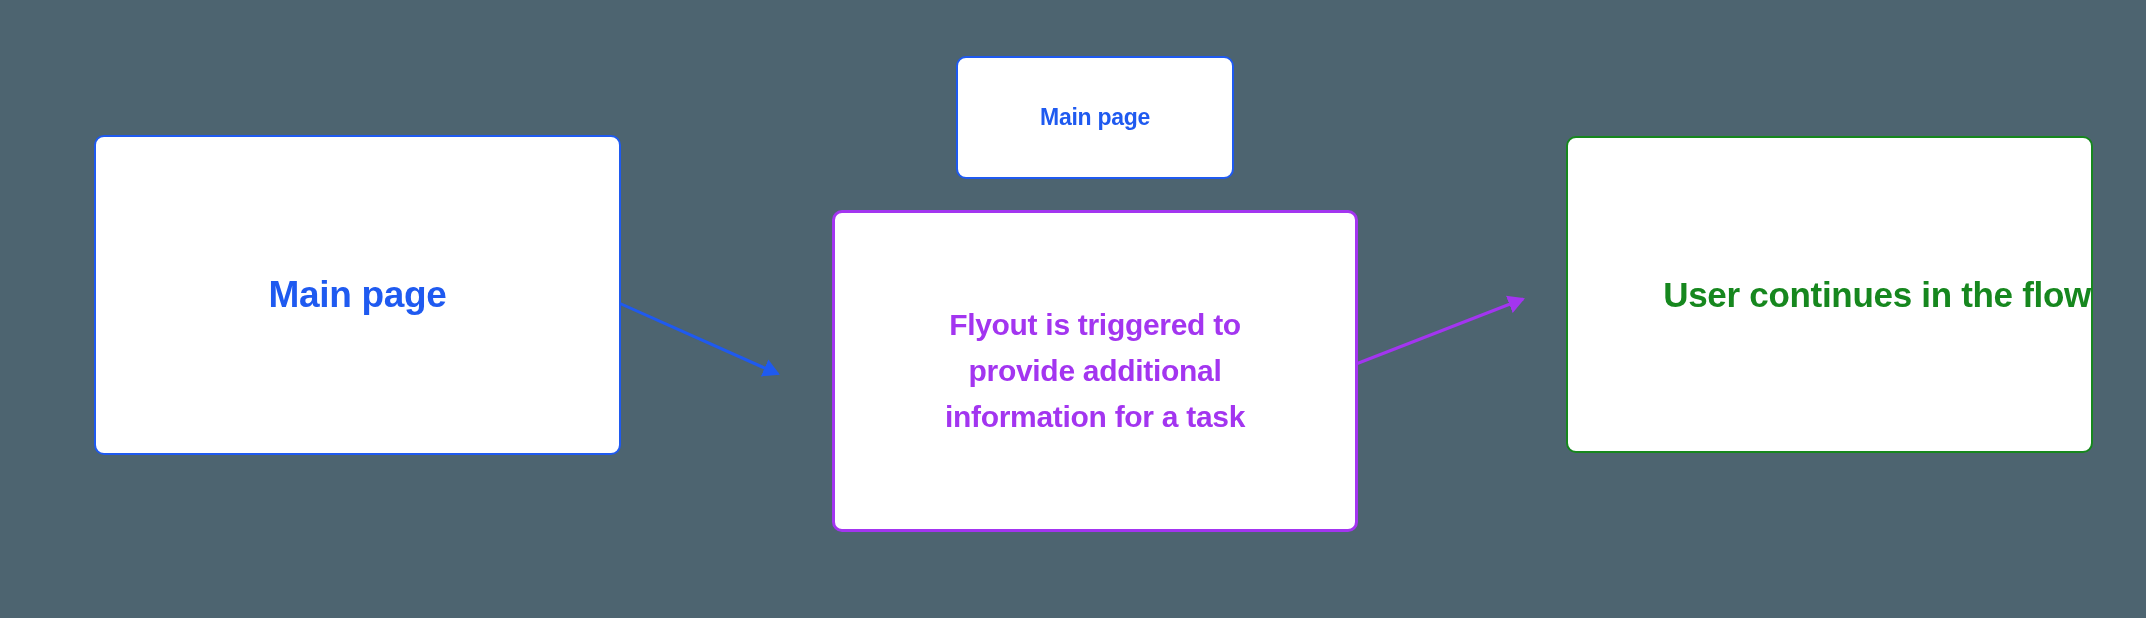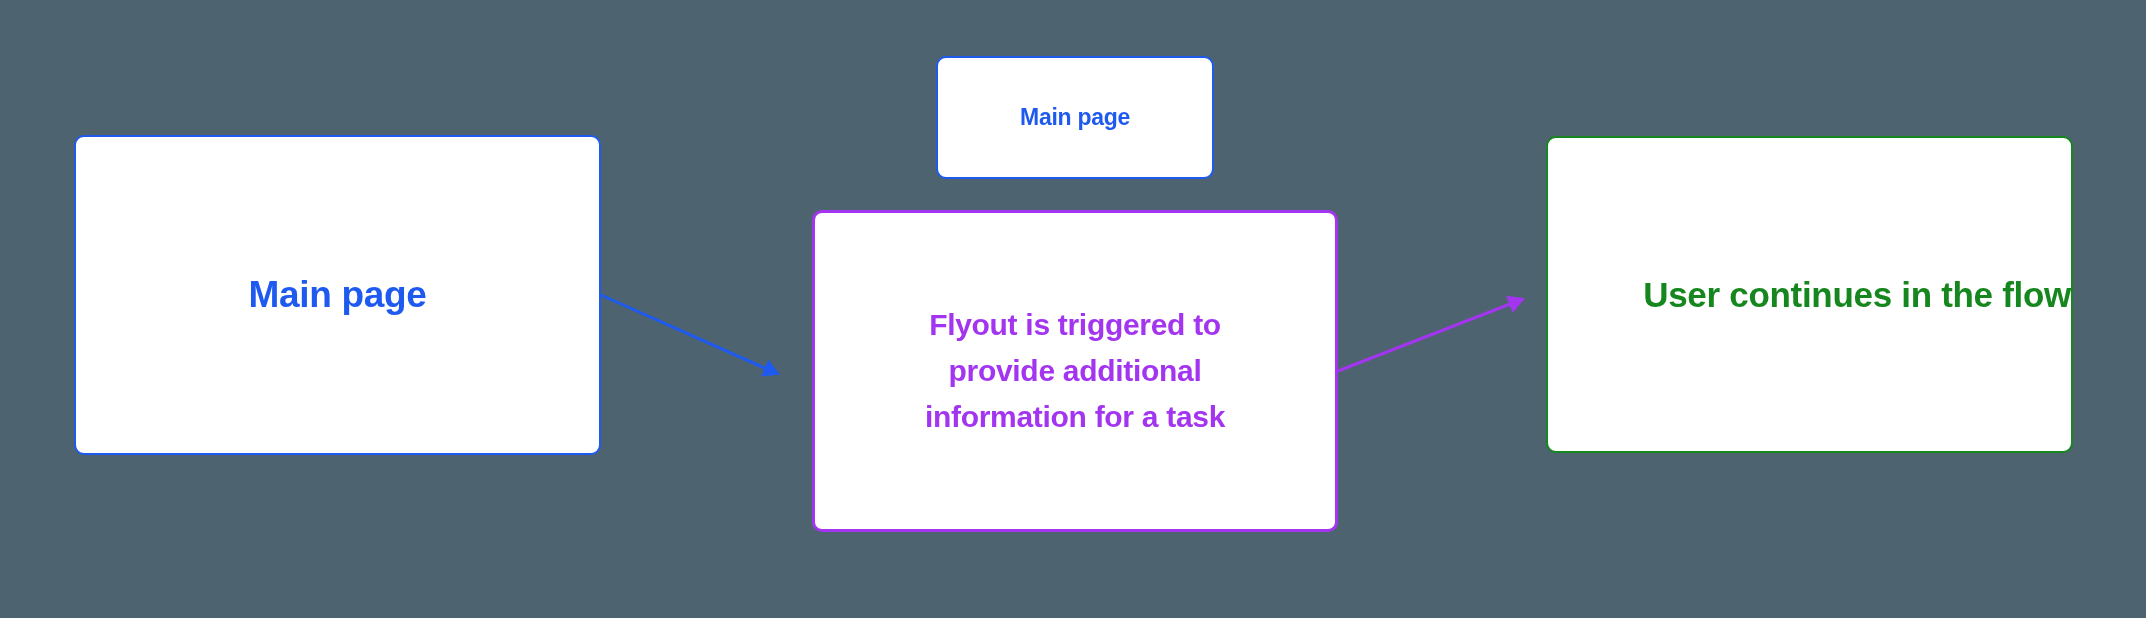--- a/index.html
+++ b/index.html
@@ -34,20 +34,21 @@
   .node{
     position:absolute;
     background:var(--node-background);
     border-radius:10px;
     display:flex;
     align-items:center;
     justify-content:center;
     text-align:center;
     font-weight:700;
     letter-spacing:-0.3px;
+    margin-left:20px;
   }
   .node--blue{border:2px solid var(--blue);color:var(--blue);}
   .node--purple{border:3px solid var(--purple);color:var(--purple);}
   .node--green{border:2px solid var(--green);color:var(--green);}
 
   .node--main{left:74px;top:135px;width:527px;height:320px;font-size:37px;}
   .node--main-small{left:936px;top:56px;width:278px;height:123px;font-size:23px;}
   .node--flyout{left:812px;top:210px;width:526px;height:322px;font-size:30px;line-height:46px;}
   .node--flyout .label{width:390px;}
   .node--continue{left:1546px;top:136px;width:527px;height:317px;font-size:35px;justify-content:flex-end;}

